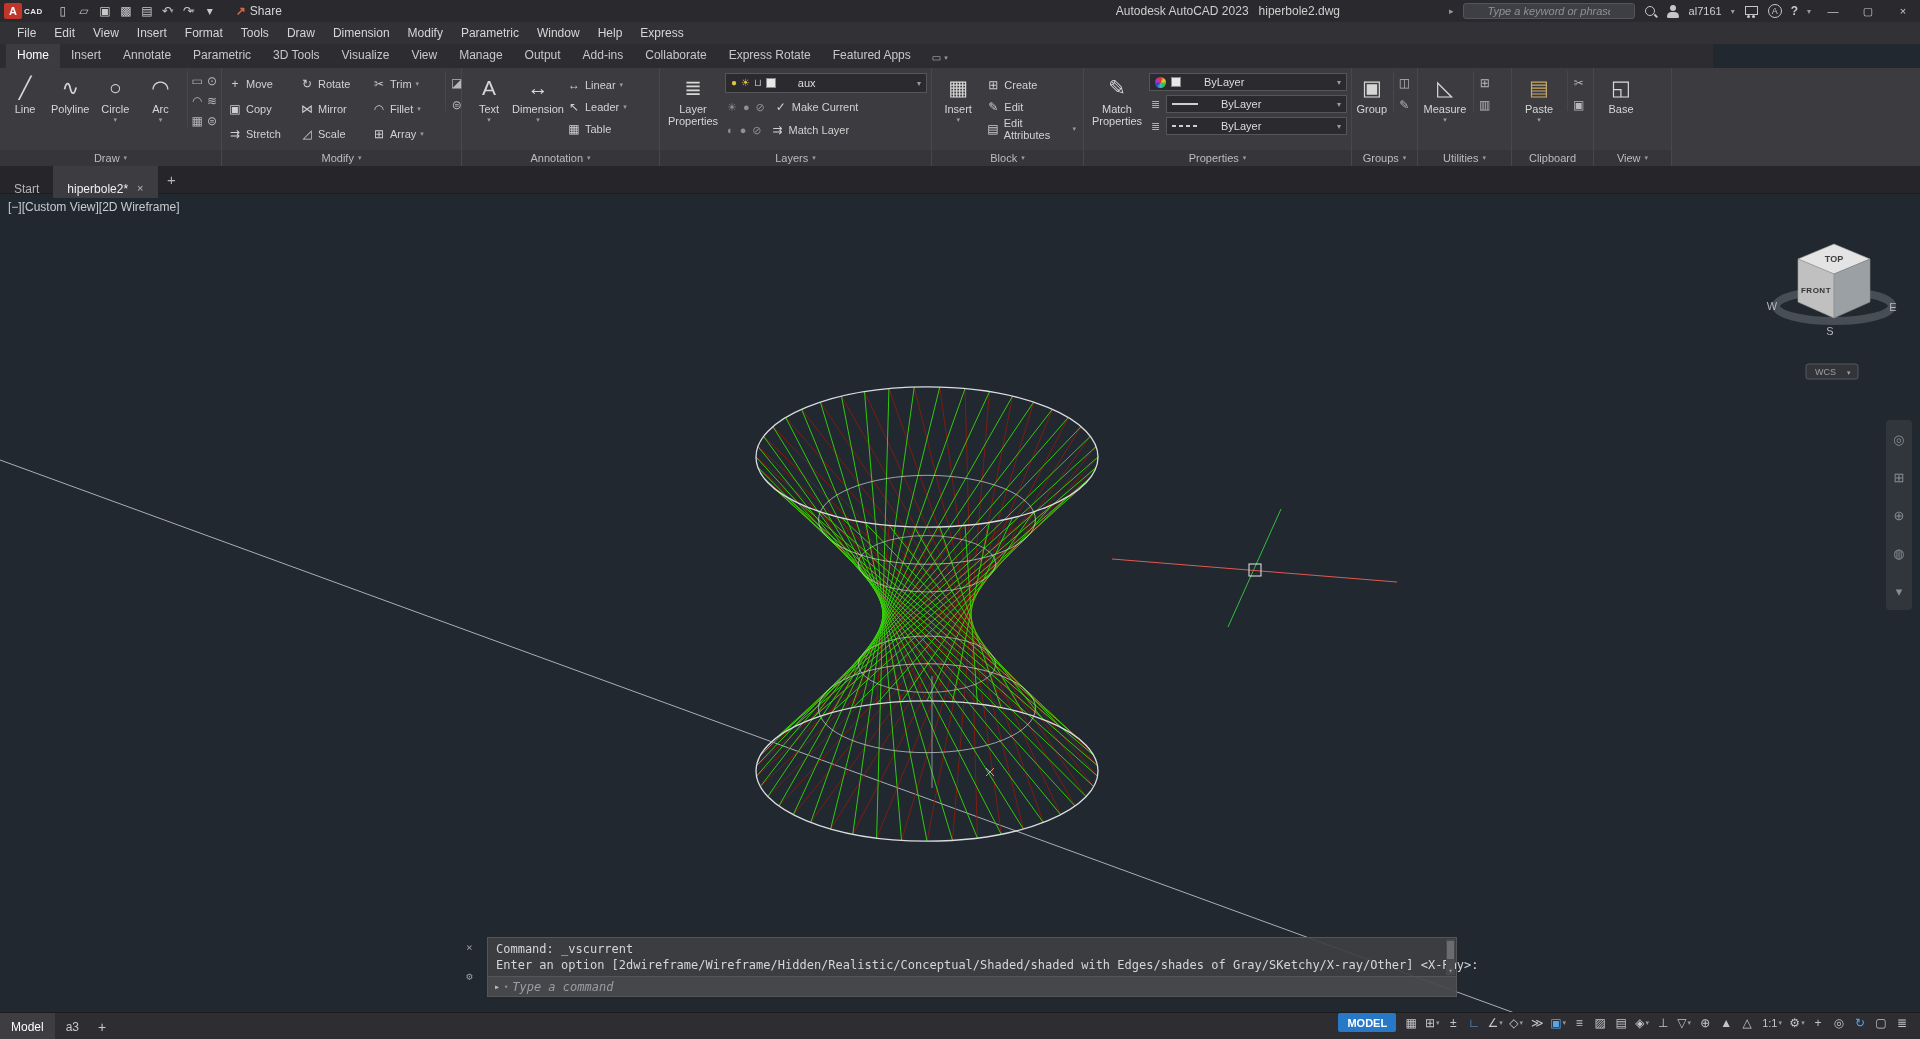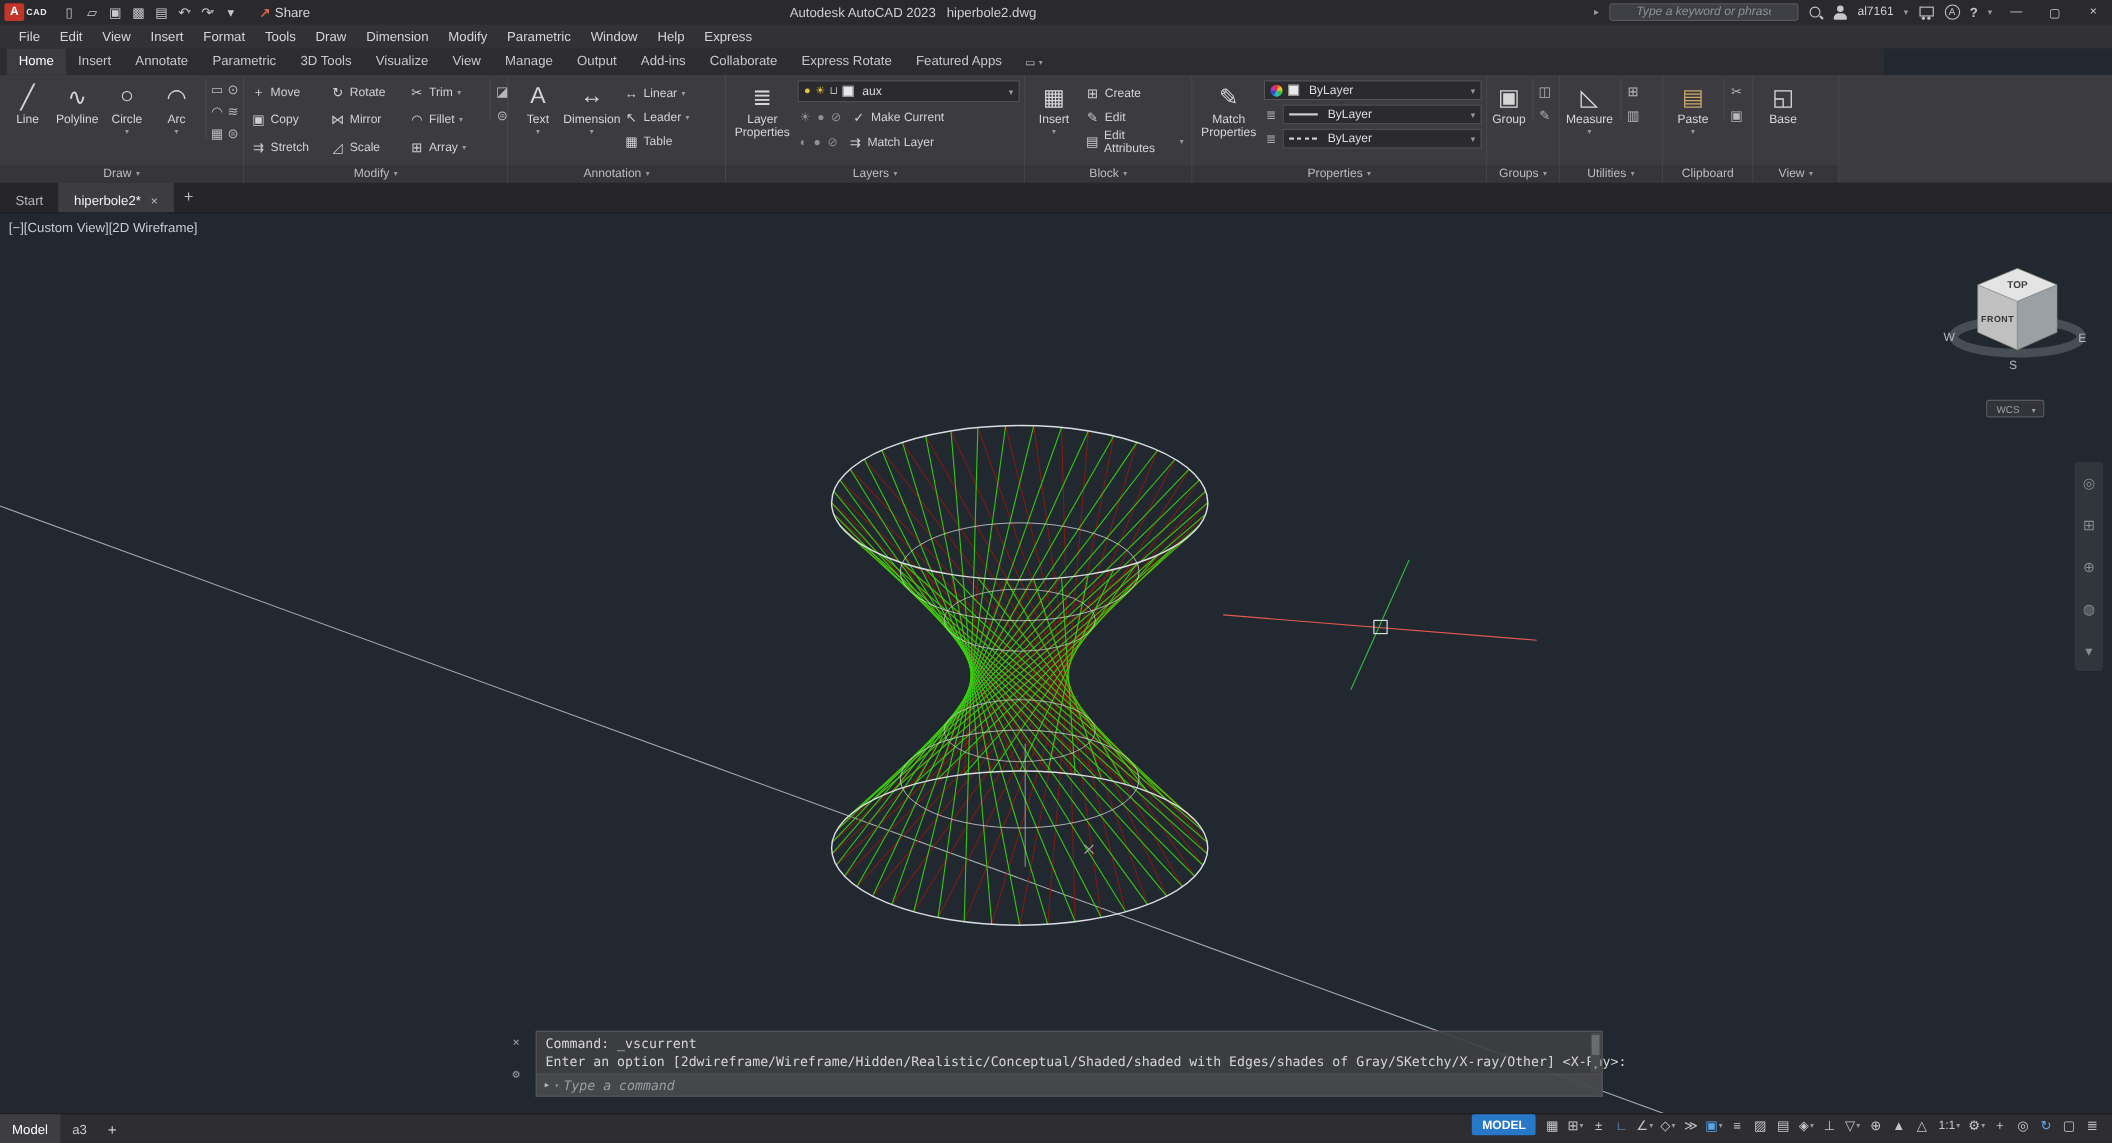--- a/index.html
+++ b/index.html
@@ -10,21 +10,21 @@
 
 .titlebar{position:absolute;left:0;top:0;width:1920px;height:22px;background:#2a2a2e;display:flex;align-items:center;font-size:12px;z-index:50}
 .logo{display:flex;align-items:center;margin-left:4px}
 .logo-badge{background:#c2352b;color:#fff;font-weight:bold;font-size:11px;padding:1px 5px;border-radius:2px;line-height:14px}
 .logo-sub{color:#e8e8e8;font-size:8px;font-weight:bold;margin-left:2px;letter-spacing:.5px}
 .qat{display:flex;align-items:center;margin-left:10px;gap:1px}
 .qat-btn{min-width:20px;height:18px;display:flex;align-items:center;justify-content:center;color:#c9c9c9;font-size:12px}
 .qat-chev{font-size:7px;color:#9a9a9a;margin-left:-2px}
 .share{display:flex;align-items:center;gap:4px;margin-left:16px;color:#d6d6d6}
 .share-ico{color:#d4684a;font-size:12px;font-weight:bold}
-.tb-title{position:absolute;left:320px;right:580px;text-align:center;color:#cfcfcf;white-space:nowrap;font-size:12px}
+.tb-title{position:absolute;left:320px;right:580px;text-align:right;color:#cfcfcf;white-space:nowrap;font-size:12px}
 .tb-right{margin-left:auto;display:flex;align-items:center;gap:9px;padding-right:4px}
 .tb-play{color:#9a9a9a;font-size:9px}
 .search-pill{background:#3e3f45;border:1px solid #55565c;border-radius:3px;color:#bbb;padding:0 24px;font-size:11px;height:16px;width:172px;font-style:italic;outline:none}
 .search-pill::placeholder{color:#8f9196;font-style:italic}
 .mag{position:relative;width:13px;height:13px}
 .mag::before{content:"";position:absolute;left:1px;top:1px;width:8px;height:8px;border:1.5px solid #c6c6c6;border-radius:50%}
 .mag::after{content:"";position:absolute;left:10px;top:10px;width:4px;height:1.5px;background:#c6c6c6;transform:rotate(45deg)}
 .person{position:relative;width:14px;height:13px}
 .person::before{content:"";position:absolute;left:4px;top:0;width:6px;height:6px;border-radius:50%;background:#c6c6c6}
 .person::after{content:"";position:absolute;left:1px;top:7px;width:12px;height:6px;border-radius:6px 6px 2px 2px;background:#c6c6c6}
@@ -70,34 +70,34 @@
 .row-btn{display:flex;align-items:center;gap:4px;height:19px;padding:0 3px;font-size:11px;color:#d2d2d2}
 .row-ico{font-size:12px;width:14px;text-align:center;color:#cfcfcf}
 .mini-cols{display:flex;gap:4px;padding:4px 0 0 4px;border-left:1px solid #48484c;margin-left:2px}
 .mini-col{display:flex;flex-direction:column;gap:8px}
 .side-col{display:flex;flex-direction:column;gap:10px;padding:6px 3px 0 5px;border-left:1px solid #48484c;margin-left:2px}
 .side-ico{font-size:12px;color:#b8b8b8;text-align:center;line-height:12px}
 .side-ico.dim{color:#909094;font-size:11px}
 .right-col{display:flex;flex-direction:column;gap:4px;flex:1;padding-top:2px}
 .layer-dd{height:20px;background:#2b2b2f;border:1px solid #55555a;display:flex;align-items:center;gap:4px;padding:0 5px;font-size:11px;color:#dcdcdc}
 .dd-ico{font-size:10px;line-height:10px}
-.dd-val{margin-left:4px}
+.dd-val{margin-left:18px}
 .dd-chev{margin-left:auto;font-size:8px;color:#9a9a9a}
 .swatch{width:10px;height:10px;background:#e8e8e8;border:1px solid #8a8a8a;flex:0 0 auto}
 .layer-row{display:flex;align-items:center;gap:6px;padding-left:2px}
 .prop-row{display:flex;align-items:center;gap:4px}
 .prop-icon{font-size:11px;color:#b0b0b0;width:13px;text-align:center}
 .prop-dd{flex:1;height:18px;background:#2b2b2f;border:1px solid #55555a;display:flex;align-items:center;gap:5px;padding:0 5px;font-size:11px;color:#dcdcdc}
 .color-wheel{width:11px;height:11px;border-radius:50%;background:conic-gradient(#e03030,#e0d030,#30c030,#30c0c0,#3040d0,#c030c0,#e03030);flex:0 0 auto}
 .line-sample{width:26px;height:2px;background:#cfcfcf;flex:0 0 auto}
 .line-sample.dashed{background:repeating-linear-gradient(90deg,#cfcfcf 0 4px,transparent 4px 7px)}
 
 
 .filetabs{position:absolute;left:0;top:166px;width:1920px;height:28px;background:#26262a;display:flex;align-items:stretch;border-bottom:1px solid #1d1d20;z-index:46}
-.file-tab{display:flex;align-items:flex-end;padding:4px 14px;font-size:12px;color:#b5b5b5;gap:9px}
+.file-tab{display:flex;align-items:flex-start;padding:16px 14px;font-size:12px;color:#b5b5b5;gap:9px}
 .file-tab.active{background:#3c3c41;color:#f0f0f0}
 .tab-close{font-size:11px;color:#bbb}
 .tab-plus{width:28px;display:flex;align-items:center;justify-content:center;color:#b5b5b5;font-size:15px}
 
 
 .viewport{position:absolute;left:0;top:194px;width:1920px;height:818px;background:#212830;overflow:hidden}
 #cad-svg{position:absolute;left:0;top:0}
 .corner-label{position:absolute;left:8px;top:6px;font-size:12px;color:#c9ccd1;z-index:5}
 .vc-ring{fill:none;stroke:#70747a;stroke-width:8;opacity:.5}
 .vc-dir{fill:#b4b8bd;font-size:11px;text-anchor:middle}

